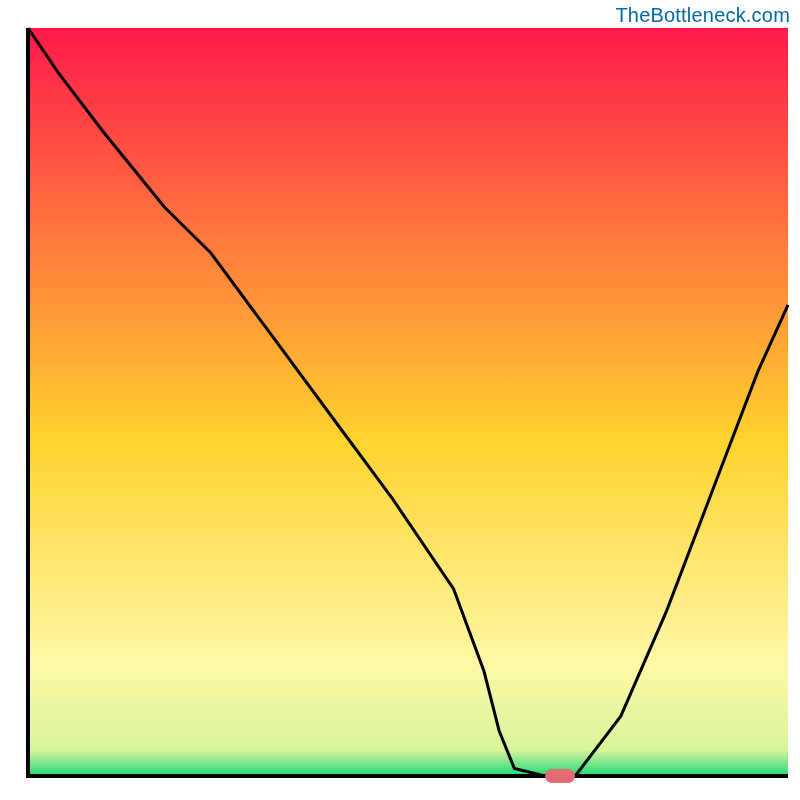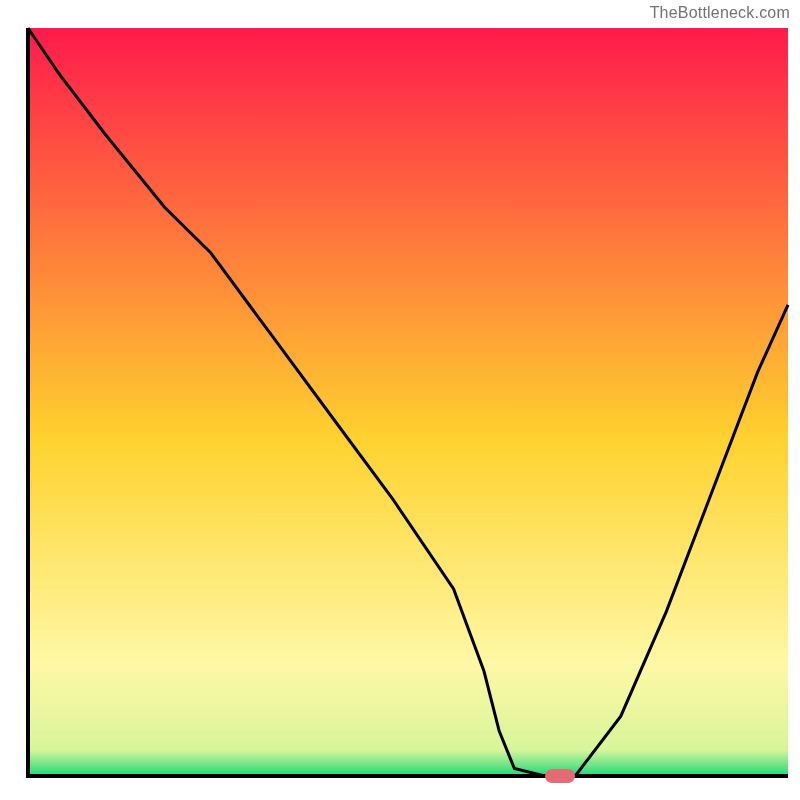--- a/index.html
+++ b/index.html
@@ -13,22 +13,22 @@
   }
   .chart-wrap {
     position: relative;
     width: 800px;
     height: 800px;
   }
   .watermark {
     position: absolute;
     top: 4px;
     right: 10px;
-    color: #737373;
-    font-size: 16px;
+    color: #0369a1;
+    font-size: 20px;
     font-weight: 500;
     letter-spacing: 0.2px;
     user-select: none;
   }
   svg {
     display: block;
   }
   .axis-line {
     stroke: #000;
     stroke-width: 4;

